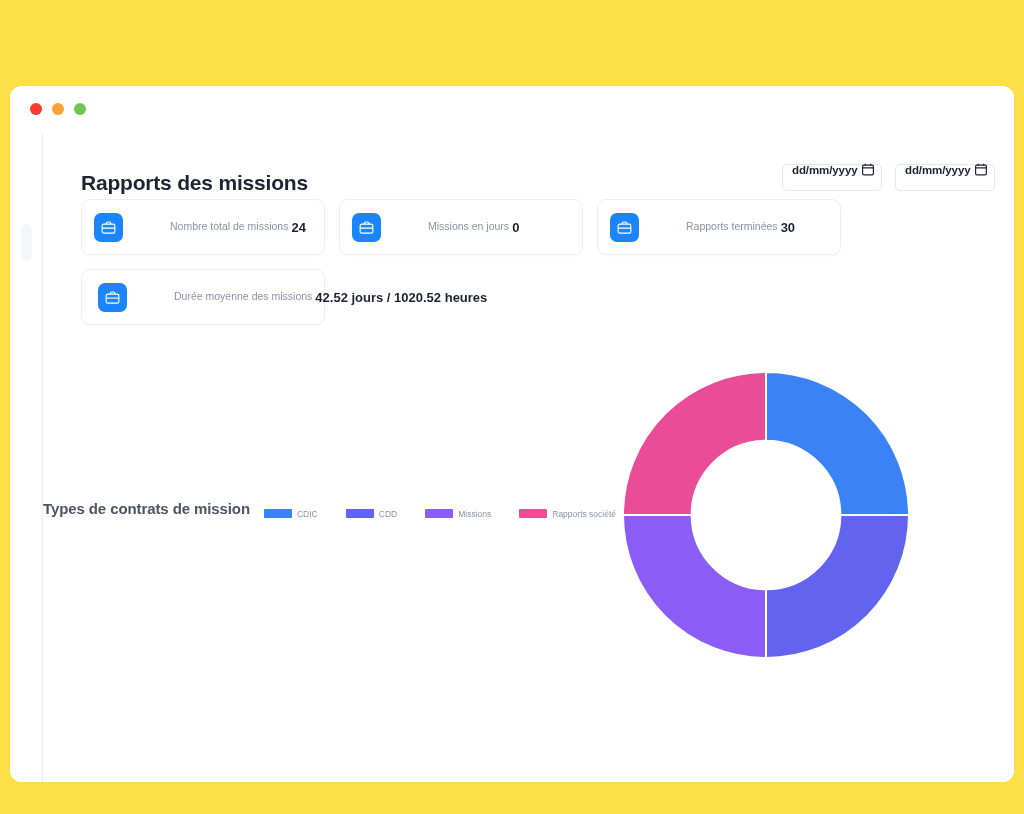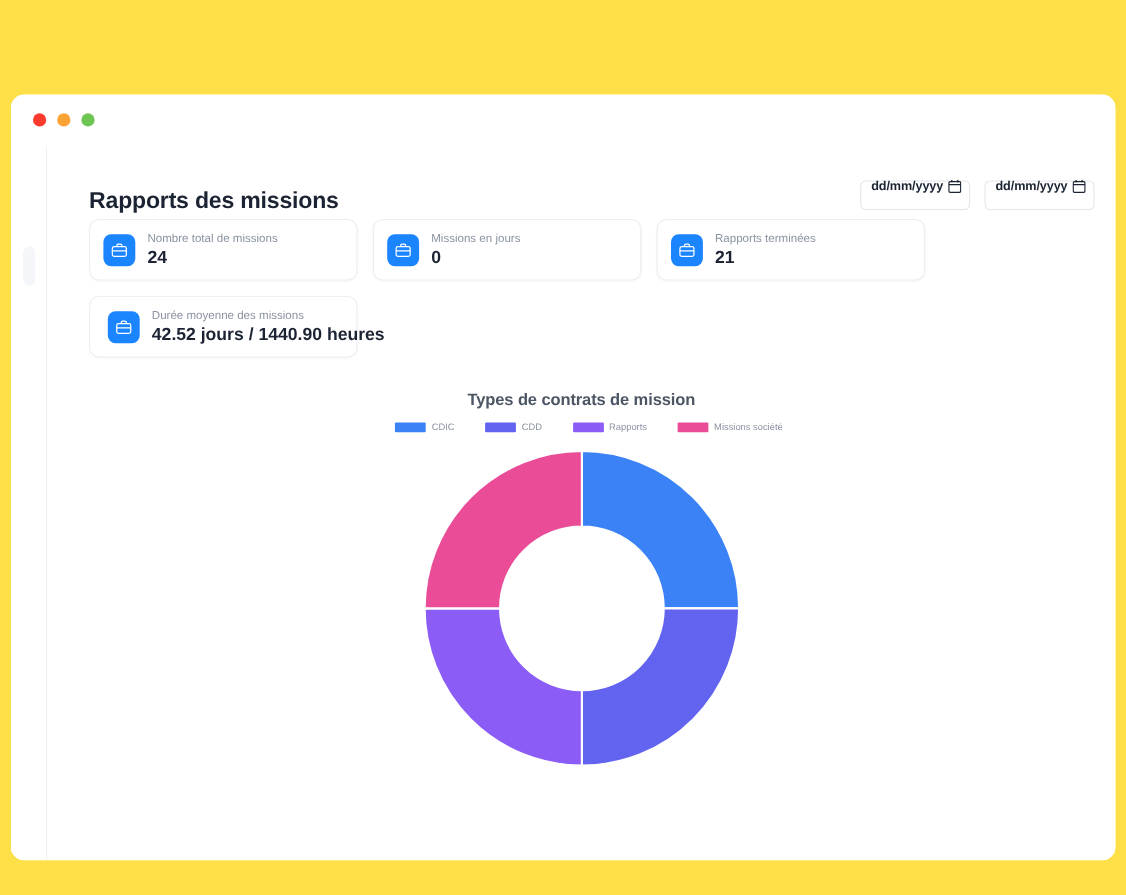--- a/index.html
+++ b/index.html
@@ -144,43 +144,43 @@
   .stat-icon {
     width: 29px;
     height: 29px;
     flex: 0 0 29px;
     border-radius: 7px;
     background: #1b84ff;
     display: flex;
     align-items: center;
     justify-content: center;
   }
-  .stat-text { display: flex; flex-direction: column; gap: 3px; min-width: 0; }
+  .stat-text { display: flex; flex-direction: row; gap: 3px; min-width: 0; margin-left: 36px; }
   .stat-label {
     font-size: 10.5px;
     color: #8a93a2;
     white-space: nowrap;
   }
   .stat-value {
-    font-size: 16px;
+    font-size: 13px;
     font-weight: 700;
     color: #1c2434;
     white-space: nowrap;
   }
   .cards-row-2 {
     display: flex;
     padding: 14px 0 0 38px;
   }
   .stat-card.wide { width: 244px; flex: 0 0 244px; padding-left: 16px; }
 
   
   .chart-block {
     margin-top: 30px;
     display: flex;
-    flex-direction: column;
+    flex-direction: row;
     align-items: center;
   }
   .chart-title {
     font-size: 15px;
     font-weight: 700;
     color: #4b5563;
     text-align: center;
     letter-spacing: -0.1px;
   }
   .legend {
@@ -292,61 +292,61 @@
           <div class="stat-card">
             <span class="stat-icon">
               <svg width="15" height="15" viewBox="0 0 16 16">
                 <rect x="1.2" y="4.4" width="13.6" height="9.6" rx="1.8" fill="none" stroke="#ffffff" stroke-width="1.2"></rect>
                 <path d="M5.6 4.4V3.4a1.3 1.3 0 0 1 1.3-1.3h2.2a1.3 1.3 0 0 1 1.3 1.3v1" fill="none" stroke="#ffffff" stroke-width="1.2"></path>
                 <line x1="1.2" y1="8.6" x2="14.8" y2="8.6" stroke="#ffffff" stroke-width="1.2"></line>
               </svg>
             </span>
             <span class="stat-text">
               <span class="stat-label">Rapports terminées</span>
-              <span class="stat-value">21</span>
+              <span class="stat-value">30</span>
             </span>
           </div>
 
         </div>
 
         <div class="cards-row-2">
           <div class="stat-card wide">
             <span class="stat-icon">
               <svg width="15" height="15" viewBox="0 0 16 16">
                 <rect x="1.2" y="4.4" width="13.6" height="9.6" rx="1.8" fill="none" stroke="#ffffff" stroke-width="1.2"></rect>
                 <path d="M5.6 4.4V3.4a1.3 1.3 0 0 1 1.3-1.3h2.2a1.3 1.3 0 0 1 1.3 1.3v1" fill="none" stroke="#ffffff" stroke-width="1.2"></path>
                 <line x1="1.2" y1="8.6" x2="14.8" y2="8.6" stroke="#ffffff" stroke-width="1.2"></line>
               </svg>
             </span>
             <span class="stat-text">
               <span class="stat-label">Durée moyenne des missions</span>
-              <span class="stat-value">42.52 jours / 1440.90 heures</span>
+              <span class="stat-value">42.52 jours / 1020.52 heures</span>
             </span>
           </div>
         </div>
 
         <div class="chart-block">
           <div class="chart-title">Types de contrats de mission</div>
 
           <div class="legend">
             <div class="legend-item">
               <span class="legend-swatch" style="background:#3b82f6"></span>
               <span class="legend-label">CDIC</span>
             </div>
             <div class="legend-item">
               <span class="legend-swatch" style="background:#6264ef"></span>
               <span class="legend-label">CDD</span>
             </div>
             <div class="legend-item">
               <span class="legend-swatch" style="background:#8b5cf6"></span>
-              <span class="legend-label">Rapports</span>
+              <span class="legend-label">Missions</span>
             </div>
             <div class="legend-item">
               <span class="legend-swatch" style="background:#ea4c98"></span>
-              <span class="legend-label">Missions société</span>
+              <span class="legend-label">Rapports société</span>
             </div>
           </div>
 
           <div class="donut-wrap">
             <svg id="donut-svg" width="290" height="290" viewBox="0 0 290 290">
                 <path d="M 145 2 A 143 143 0 0 1 288 145 L 219.36 145 A 74.36 74.36 0 0 0 145 70.64 Z" fill="#3b82f6" stroke="#ffffff" stroke-width="2"></path>
                 <path d="M 288 145 A 143 143 0 0 1 145 288 L 145 219.36 A 74.36 74.36 0 0 0 219.36 145 Z" fill="#6264ef" stroke="#ffffff" stroke-width="2"></path>
                 <path d="M 145 288 A 143 143 0 0 1 2 145.00000000000003 L 70.64 145 A 74.36 74.36 0 0 0 145 219.36 Z" fill="#8b5cf6" stroke="#ffffff" stroke-width="2"></path>
                 <path d="M 2 145.00000000000003 A 143 143 0 0 1 144.99999999999997 2 L 145 70.64 A 74.36 74.36 0 0 0 70.64 145 Z" fill="#ea4c98" stroke="#ffffff" stroke-width="2"></path>
               </svg>

